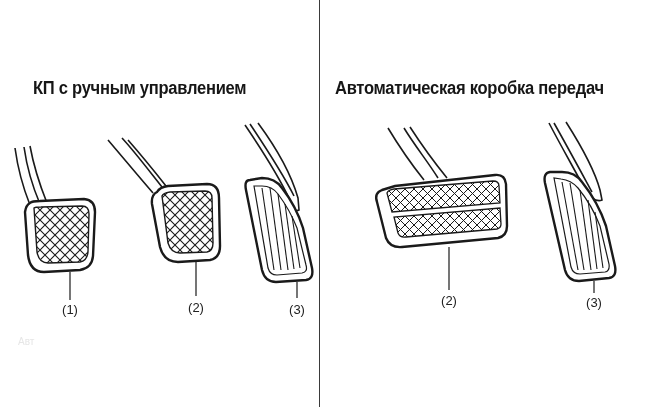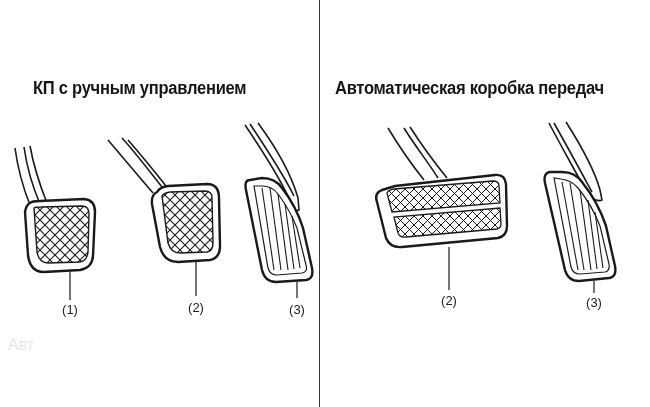--- a/index.html
+++ b/index.html
@@ -52,23 +52,23 @@
     }
     .callout {
       position: absolute;
       font-size: 13px;
       color: #222;
       white-space: nowrap;
       transform: translateX(-50%);
     }
     .faint {
       position: absolute;
-      left: 8px;
+      left: 18px;
       top: 336px;
-      font-size: 16px;
+      font-size: 10px;
       color: #e6e6e6;
     }
   </style>
 </head>
 <body>
 
 <div class="panel panel-left"></div>
 <div class="panel panel-right"></div>
 
 <div class="divider"></div>

